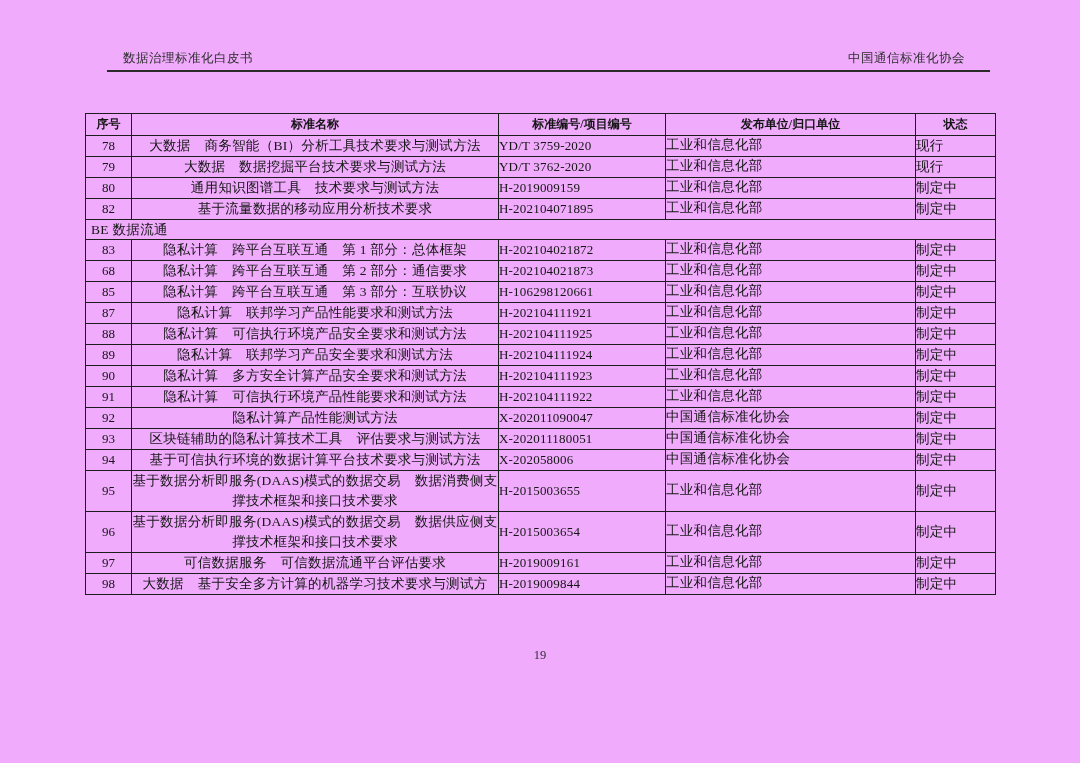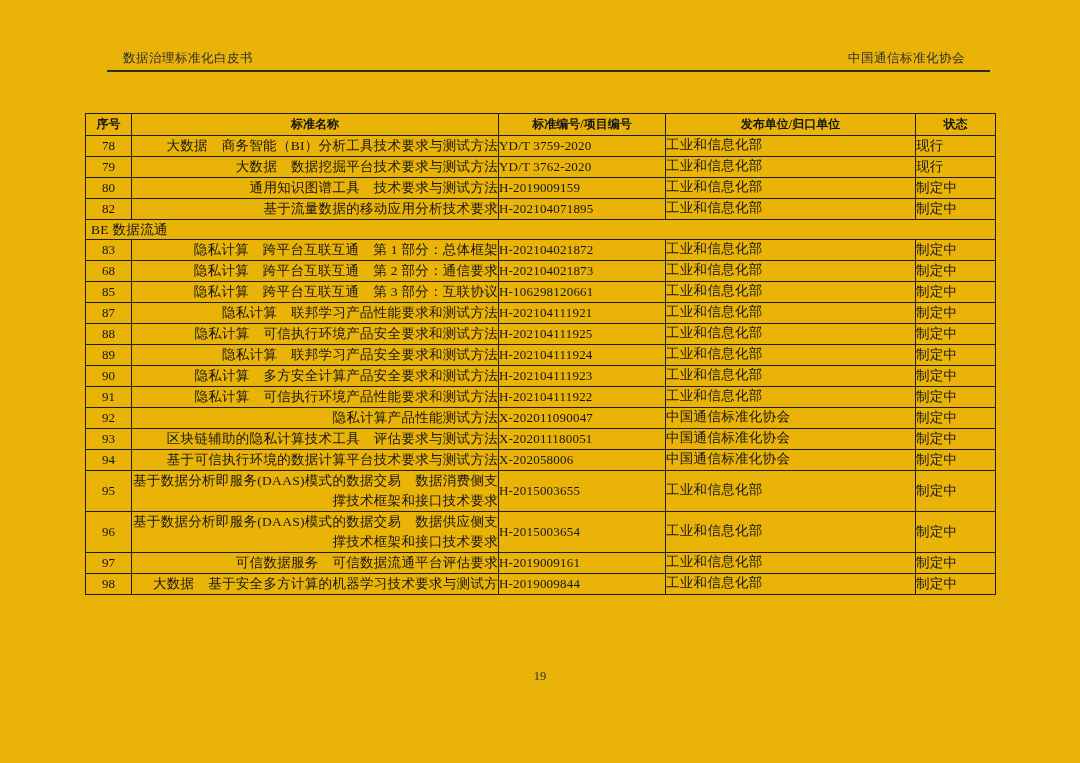--- a/index.html
+++ b/index.html
@@ -6,21 +6,21 @@
     margin: 0;
     padding: 0;
     background: #ffffff;
     font-family: "Liberation Serif", "DejaVu Serif", serif;
     color: #1a1a1a;
   }
   .page {
     position: relative;
     width: 1080px;
     height: 763px;
-    background: #eab308;
+    background: #f0abfc;
     overflow: hidden;
   }
 
   
   .running-header {
     position: absolute;
     top: 50px;
     left: 123px;
     right: 115px;
     display: flex;
@@ -71,21 +71,21 @@
     line-height: 20px;
     padding: 0;
   }
   .col-no     { width: 46px;  }
   .col-name   { width: 367px; }
   .col-code   { width: 167px; }
   .col-org    { width: 250px; }
   .col-status { width: 80px;  }
 
   .c-no     { text-align: center; font-size: 13px; }
-  .c-name   { text-align: right; padding: 1px 5px 1px 9px; letter-spacing: 0.3px; margin-left: 12px; }
+  .c-name   { text-align: center; padding: 1px 5px 1px 9px; letter-spacing: 0.3px; margin-left: 12px; }
   .c-code   { text-align: left; padding-left: 8px; font-size: 13px; letter-spacing: 0.2px; }
   .c-org    { text-align: left; padding-left: 8px; letter-spacing: 0.3px; font-family: Liberation Mono, monospace; }
   .c-status { text-align: left; padding-left: 6px; letter-spacing: 0.3px; }
 
   .section-row td {
     height: 19px;
     line-height: 19px;
     padding-left: 5px;
     text-align: left;
     letter-spacing: 0.3px;
@@ -93,21 +93,20 @@
 
   
   .page-number {
     position: absolute;
     top: 648px;
     left: 0;
     width: 100%;
     text-align: center;
     font-size: 12.5px;
     color: #2e2e2e;
-    margin-top: 21px;
   }
 </style>
 </head>
 <body>
 
 <div class="page">
 
   <div class="running-header">
     <span>数据治理标准化白皮书</span>
     <span>中国通信标准化协会</span>

